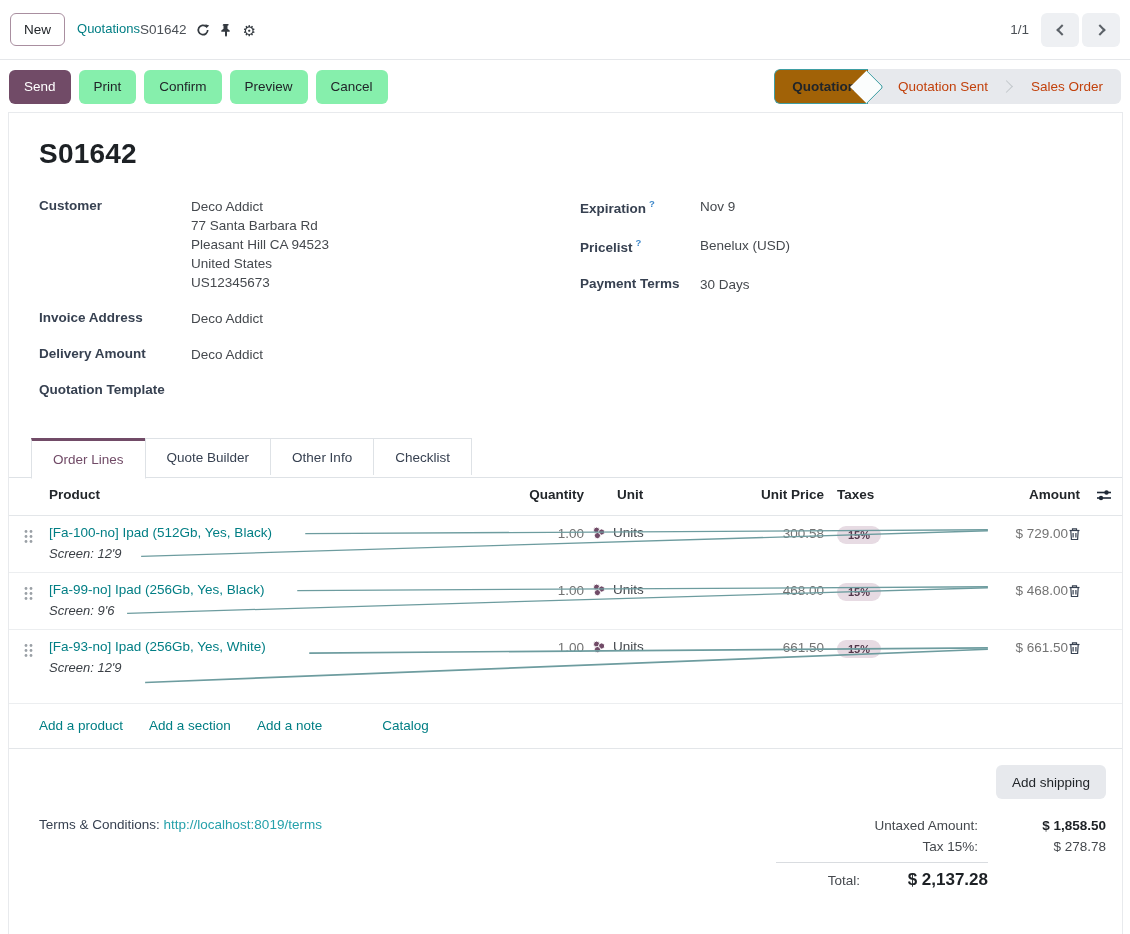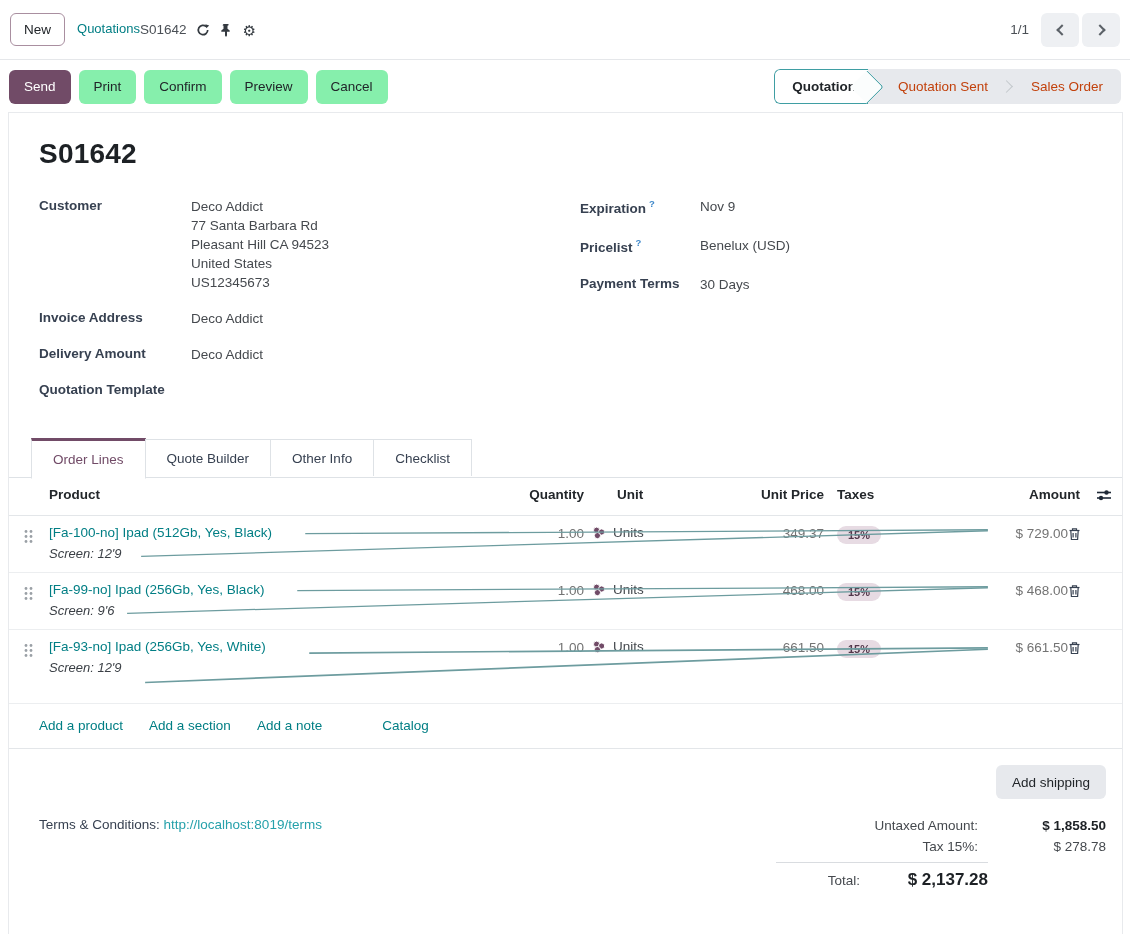--- a/index.html
+++ b/index.html
@@ -30,21 +30,21 @@
   
   .toolbar { position:absolute; top:61px; left:0; right:0; height:51px; display:flex; align-items:center;
              justify-content:space-between; padding:0 9px; background:#fff; }
   .tb-left { display:flex; gap:8px; }
   .tb-btn { height:34px; padding:0 15px; border:none; border-radius:6px; font-size:13.5px; font-weight:500;
             background:#86efac; color:#212529; cursor:pointer; font-family:inherit; }
   .tb-btn.primary { background:#714B67; color:#fff; }
   .statusbar { display:flex; align-items:stretch; height:35px; background:#e7e9ed; border-radius:6px;
                overflow:hidden; }
   .stage { display:flex; align-items:center; padding:0 18px; font-size:13.5px; color:#c2410c; cursor:pointer; position:relative; }
-  .stage.active { background:#ffffff; border:1px solid #3f9ea3; border-right:none; border-radius:6px 0 0 6px;
+  .stage.active { background:#a16207; border:1px solid #3f9ea3; border-right:none; border-radius:6px 0 0 6px;
                   color:#212529; font-weight:600; padding:0 12px 0 17px; z-index:2; }
   .stage.active::after { content:""; position:absolute; right:-11px; top:50%; width:23px; height:23px;
                          transform:translateY(-50%) rotate(45deg); background:#fbfdfd;
                          border-top:1px solid #3f9ea3; border-right:1px solid #3f9ea3; border-radius:0 4px 0 0; }
   .stage.after-active { padding-left:30px; }
   .stage-sep { width:9px; height:9px; border-top:1px solid #c3c8cc; border-right:1px solid #c3c8cc;
                transform:rotate(45deg); align-self:center; margin:0 2px 0 -4px; }
 
   
   .sheet { position:absolute; top:112px; left:8px; right:7px; bottom:0; background:#fff;
@@ -56,21 +56,21 @@
   .fcol-right { flex:1; }
   .frow { display:flex; margin-bottom:17px; }
   .flabel { width:152px; font-size:13.5px; font-weight:700; color:#374151; padding-top:1px; }
   .fvalue { font-size:13.5px; color:#45494e; line-height:19px; }
   .fvalue .linkish { cursor:pointer; }
   .fcol-right .flabel { width:120px; }
   .fcol-right .frow { margin-bottom:20px; }
   .help-sup { color:#3d87c9; font-size:9.5px; vertical-align:super; margin-left:3px; font-weight:700; }
 
   
-  .tabs { margin-top:24px; display:flex; align-items:center; padding-left:22px; border-bottom:1px solid #dee2e6; height:40px; }
+  .tabs { margin-top:24px; display:flex; align-items:flex-start; padding-left:22px; border-bottom:1px solid #dee2e6; height:40px; }
   .tab { border:1px solid #dee2e6; border-bottom:none; background:#fff; height:37px; padding:0 21px;
          display:flex; align-items:center; font-size:13.5px; color:#374151; cursor:pointer; }
   .tab + .tab { margin-left:-1px; }
   .tab.active { border-top:3px solid #714B67; color:#714B67; font-weight:500; margin-bottom:-1px;
                 height:41px; border-bottom:1px solid #fff; }
 
   
   .grid { display:grid; grid-template-columns:34px 1fr 88px 112px 128px 92px 152px 44px;
           padding:0 10px 4px 6px; align-items:start; }
   .thead { height:38px; align-items:center; border-bottom:1px solid #e3e6e9; }
@@ -266,21 +266,21 @@
         <div class="cell-unit">
           <svg width="14" height="14" viewBox="0 0 14 14">
               <g fill="#714B67" stroke="#fff" stroke-width="1">
                 <circle cx="4.6" cy="4.2" r="3.1"></circle>
                 <circle cx="9.6" cy="6" r="3.1"></circle>
                 <circle cx="5.4" cy="9.6" r="3.1"></circle>
               </g>
             </svg>
           <span>Units</span>
         </div>
-        <div class="cell-num">349.37</div>
+        <div class="cell-num">300.58</div>
         <div class="cell-tax"><span class="tax-badge">15%</span></div>
         <div class="cell-num">$ 729.00</div>
         <div class="cell-trash">
           <svg width="13" height="14" viewBox="0 0 13 14">
               <g fill="none" stroke="#374151" stroke-width="1.2">
                 <path d="M1.5 3.5h10"></path>
                 <path d="M4.5 3.3V1.8h4v1.5"></path>
                 <path d="M2.8 3.8l.6 8.7h6.2l.6-8.7"></path>
                 <path d="M5.1 6v4.5M7.9 6v4.5"></path>
               </g>

